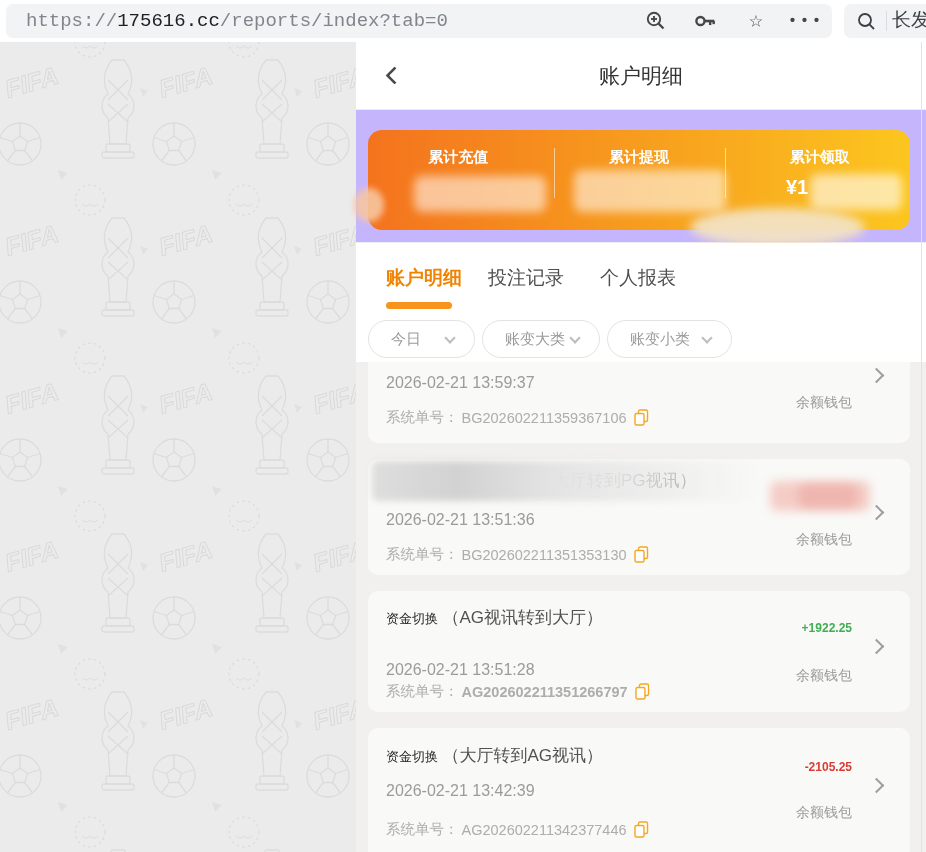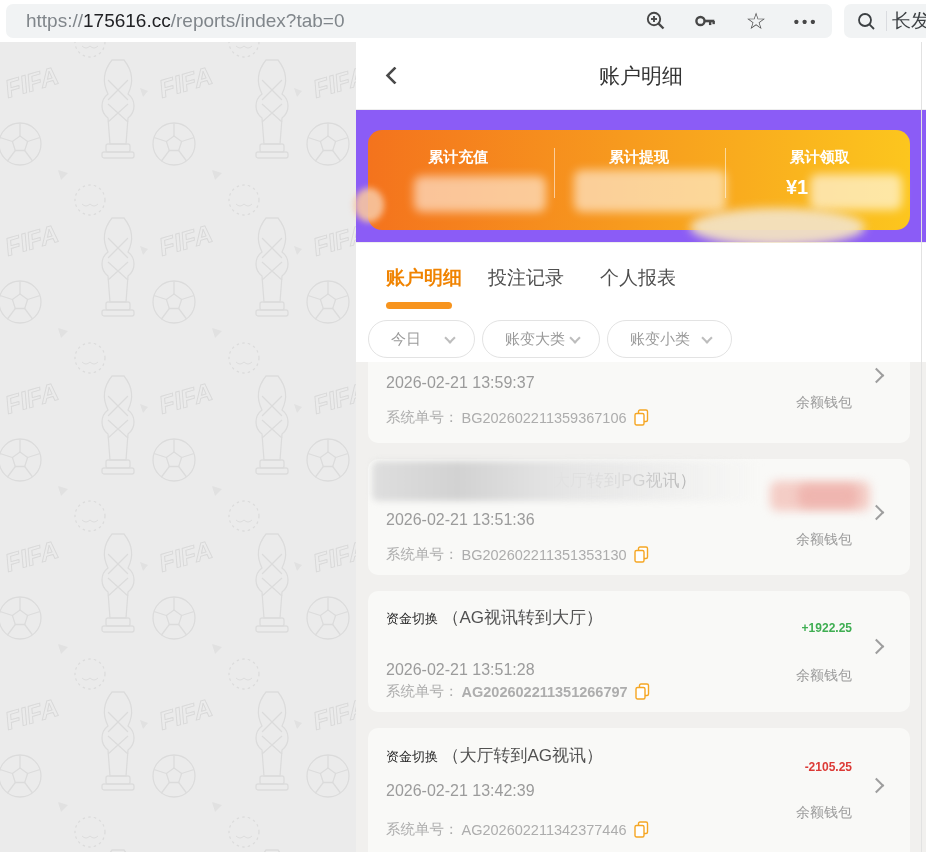--- a/index.html
+++ b/index.html
@@ -1,20 +1,20 @@
 <!DOCTYPE html>
 <html><head>
 <meta charset="utf-8">
 <style>
   * { margin:0; padding:0; box-sizing:border-box; }
   html,body { width:926px; height:852px; overflow:hidden; background:#fff;
               font-family:"Liberation Sans", sans-serif; }
 
   
-  .topbar { position:absolute; left:0; top:0; width:926px; height:42px; background:#fff; }
+  .topbar { position:absolute; left:0; top:0; width:926px; height:42px; background:#fff;font-family:Liberation Mono, monospace; }
   .url-pill { position:absolute; left:6px; top:4px; width:826px; height:34px;
               background:#f1f3f4; border-radius:7px; }
   .url-text { position:absolute; left:20px; top:0; height:34px; line-height:34px;
               font-size:19px; color:#80868b; white-space:nowrap; }
   .url-text .domain { color:#202124; }
   .bar-icons { position:absolute; right:14px; top:0; height:34px; display:flex;
                align-items:center; gap:26px; }
   .bar-icons .ic { display:flex; align-items:center; justify-content:center; width:24px; height:24px; }
   .star-glyph { font-size:23px; color:#474747; line-height:1; }
   .dots-glyph { font-size:15px; color:#474747; letter-spacing:3px; font-weight:bold; }
@@ -35,21 +35,21 @@
 
   .app-header { position:absolute; left:0; top:0; width:570px; height:68px; background:#fff;
                 border-bottom:1px solid #ededed; }
   .back-arrow { position:absolute; left:32px; top:27px; width:13px; height:13px;
                 border-left:3px solid #4a4a4a; border-bottom:3px solid #4a4a4a;
                 transform:rotate(45deg); border-radius:1px; }
   .app-title { position:absolute; left:0; top:0; width:570px; height:68px; line-height:68px;
                text-align:center; font-size:21px; color:#333; }
 
   .card-section { position:absolute; left:0; top:68px; width:570px; height:133px;
-                  background:#8b5cf6; border-bottom:1px solid #eeeeee; }
+                  background:#c4b5fd; border-bottom:1px solid #eeeeee; }
   .summary-card { position:absolute; left:12px; top:20px; width:542px; height:100px;
                   border-radius:14px; background:linear-gradient(90deg,#f4731d 0%,#f79b1e 48%,#fcc61e 100%);
                   display:flex; }
   .sum-col { flex:1; text-align:center; padding-top:18px; position:relative; }
   .sum-label { font-size:15px; font-weight:bold; color:#fff; }
   .sum-divider { position:absolute; top:18px; width:1px; height:50px; background:rgba(255,255,255,.55); }
   .div1 { left:186px; } .div2 { left:357px; }
   .blur { position:absolute; filter:blur(5px); border-radius:8px; }
   .b-col1 { left:46px; top:46px; width:132px; height:36px; background:rgba(255,255,255,.55); }
   .b-col2 { left:206px; top:40px; width:152px; height:42px; background:rgba(255,255,255,.55); }

